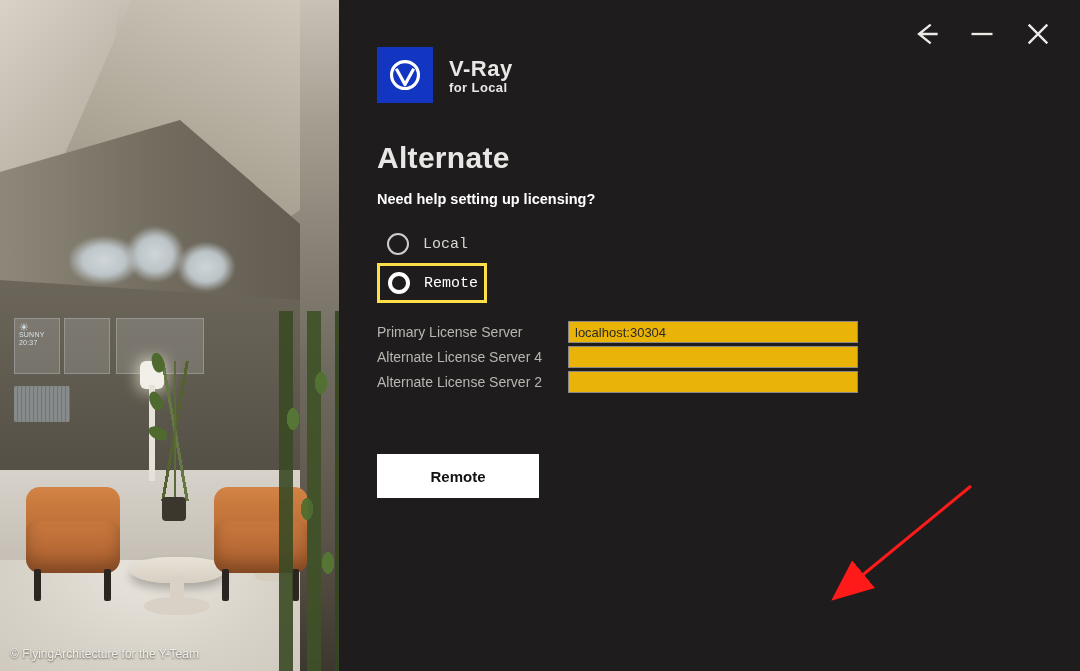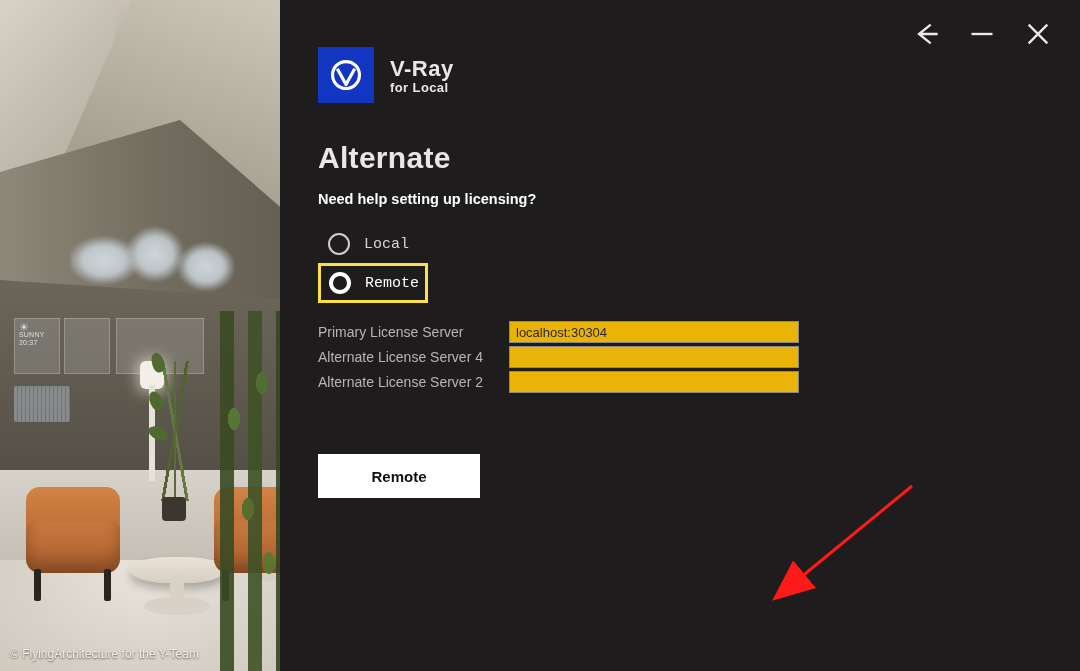--- a/index.html
+++ b/index.html
@@ -9,21 +9,21 @@
     position: relative;
     width: 1080px;
     height: 671px;
     background: #1e1c1c;
     display: flex;
   }
 
   
   .sidebar {
     position: relative;
-    width: 280px;
+    width: 339px;
     height: 671px;
     overflow: hidden;
     background: linear-gradient(180deg, #c9c1b6 0%, #a69e91 18%, #8b8478 35%, #6f6a5f 55%, #5a5349 80%, #3c372f 100%);
     padding-left: 20px;
   }
   
   .facet { position:absolute; }
   .f1 { left:0; top:0; width:120px; height:260px;
         background:linear-gradient(135deg,#d8d2c7 0%,#b9b3a6 60%,#9b9588 100%);
         clip-path: polygon(0 0, 100% 0, 70% 100%, 0 85%); }

